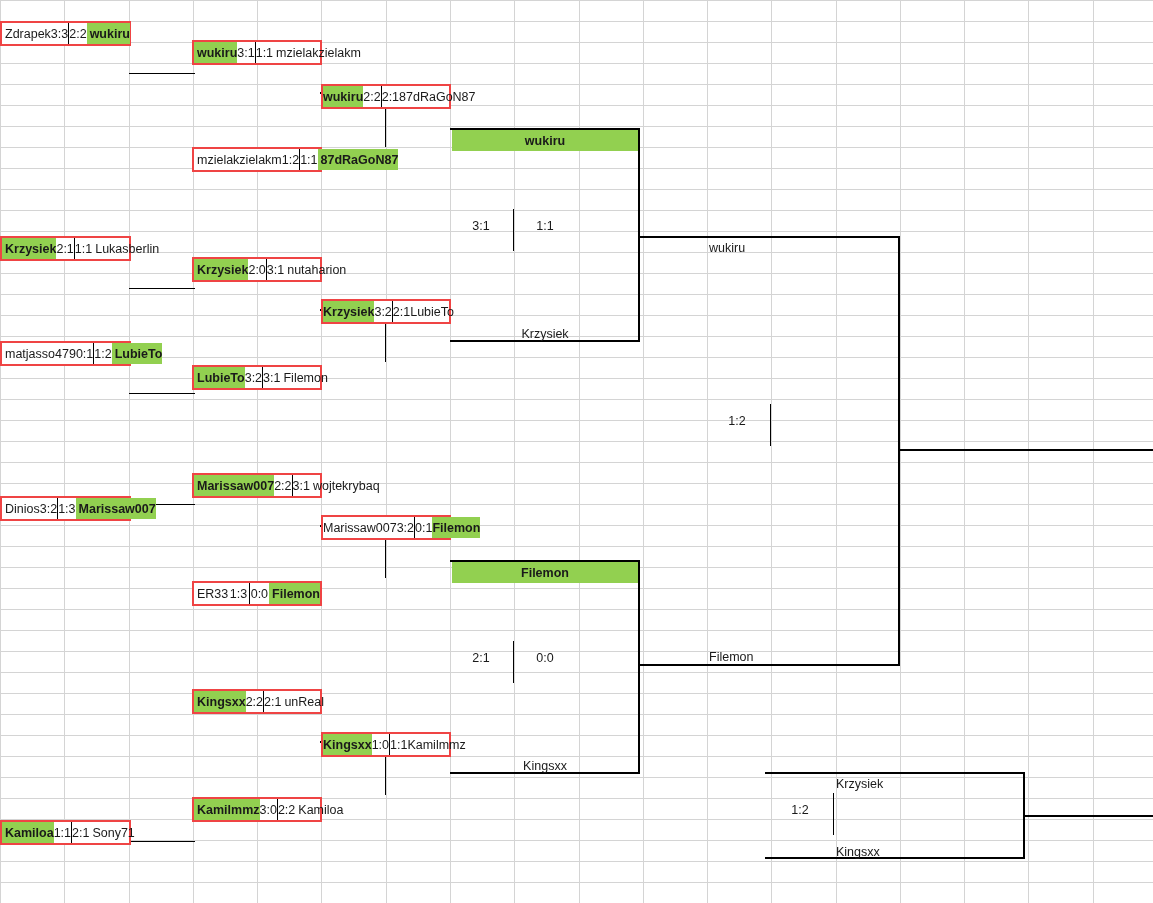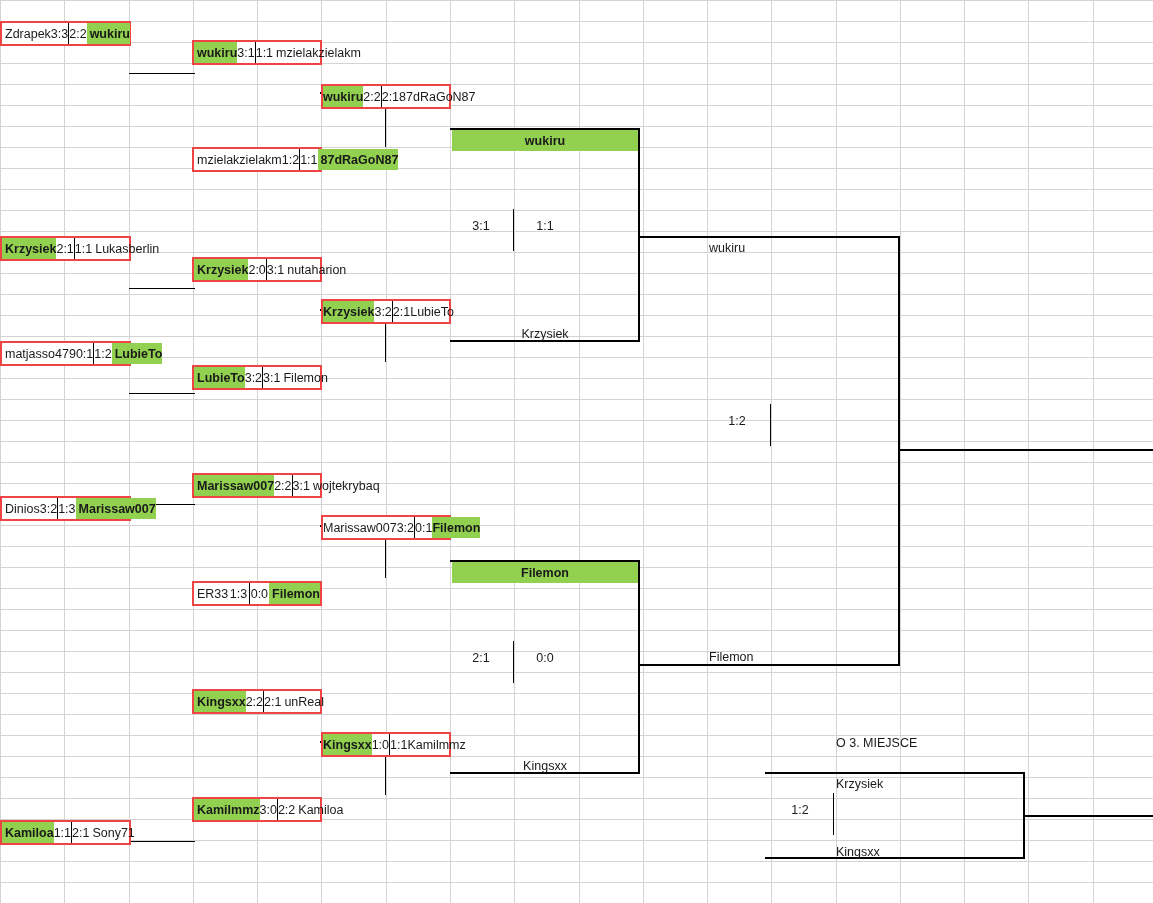--- a/index.html
+++ b/index.html
@@ -302,21 +302,20 @@
   <div class="ln v thin" style="left:513px; top:641px; width:1px; height:42px;"></div>
 
   <div class="frame" style="left:640px; top:236px; width:260px; height:430px; border-left:none;"></div>
   <div class="label left" style="left:706px; top:237px; width:180px;">wukiru</div>
   <div class="label left" style="left:706px; top:646px; width:180px;">Filemon</div>
   <div class="label center" style="left:706px; top:410px; width:62px;">1:2</div>
   <div class="ln v thin" style="left:770px; top:404px; width:1px; height:42px;"></div>
 
   <div class="ln h" style="left:898px; top:449px; width:255px;"></div>
 
-  <div class="label left" style="left:833px; top:732px; width:200px;">O 3. MIEJSCE</div>
   <div class="frame" style="left:765px; top:772px; width:260px; height:87px; border-left:none;"></div>
   <div class="label left" style="left:833px; top:773px; width:180px;">Krzysiek</div>
   <div class="label left" style="left:833px; top:841px; width:180px;">Kingsxx</div>
   <div class="label center" style="left:769px; top:799px; width:62px;">1:2</div>
   <div class="ln v thin" style="left:833px; top:793px; width:1px; height:42px;"></div>
   <div class="ln h" style="left:1023px; top:815px; width:130px;"></div>
 
 </div>
 
 </body></html>

